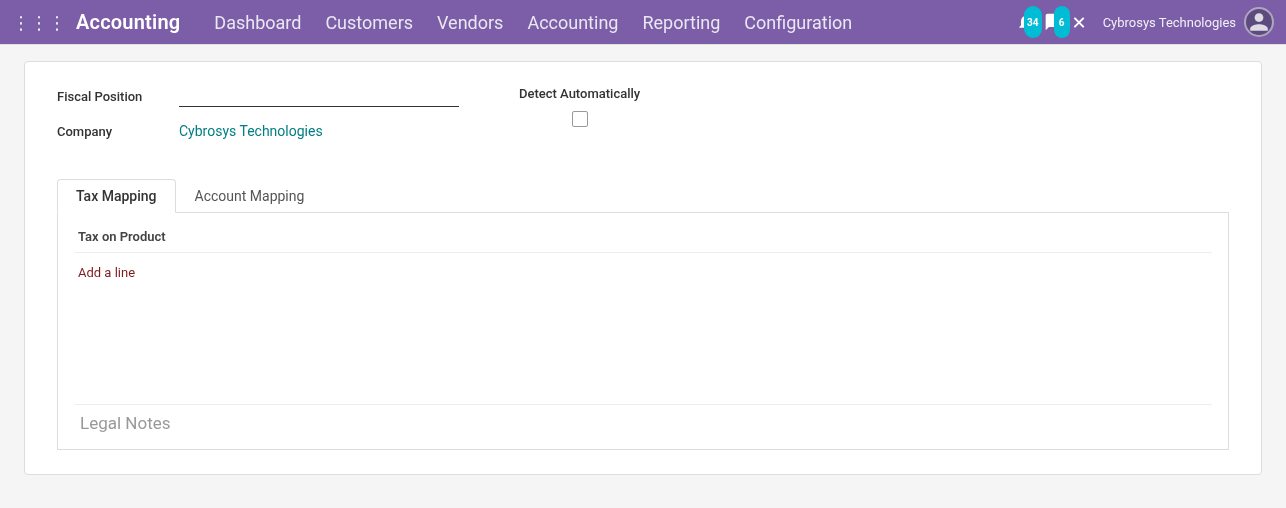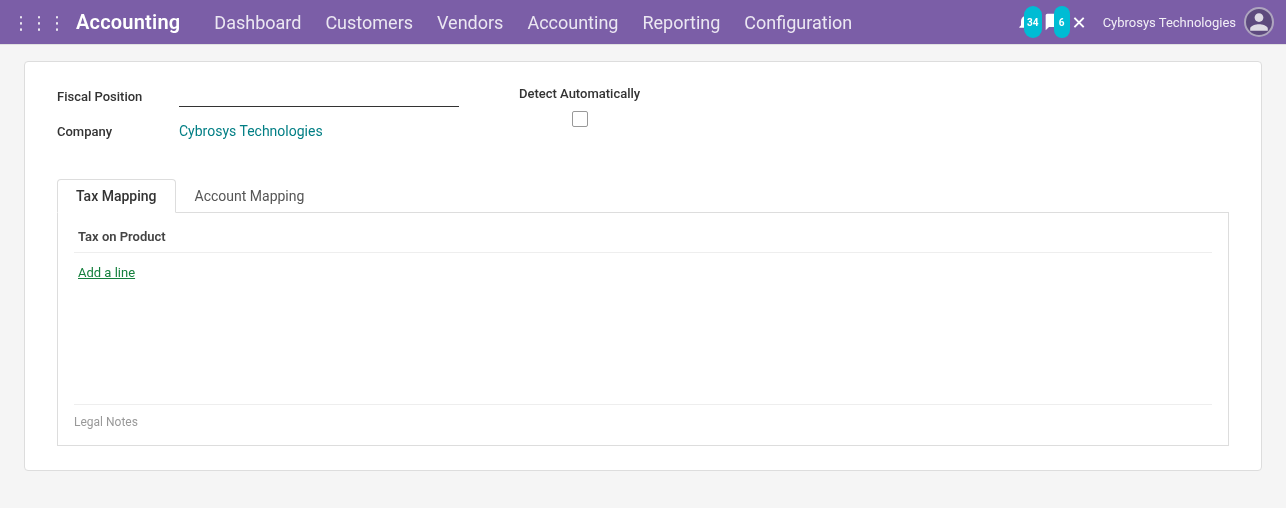--- a/index.html
+++ b/index.html
@@ -246,37 +246,37 @@
       margin-bottom: 8px;
     }
     .table-col-header {
       font-size: 13px;
       font-weight: 600;
       color: #444;
       flex: 1;
       padding: 0 4px;
     }
     .add-line-link {
-      color: #15803d;
+      color: #7f1d1d;
       cursor: pointer;
       font-size: 13px;
       padding: 4px;
       display: inline-block;
-      text-decoration: underline;
     }
 
     
     .legal-notes-area {
       border-top: 1px solid #eee;
       margin-top: 120px;
       padding-top: 8px;
     }
     .legal-notes-label {
-      font-size: 12px;
+      font-size: 17px;
       color: #999;
+      margin-left: 6px;
     }
   </style>
 </head>
 <body>
 
 <div class="topbar">
   <span class="topbar-grid-icon">⋮⋮⋮</span>
   <span class="topbar-app-title">Accounting</span>
   <nav class="topbar-nav">
     <span class="topbar-nav-item">Dashboard</span>

